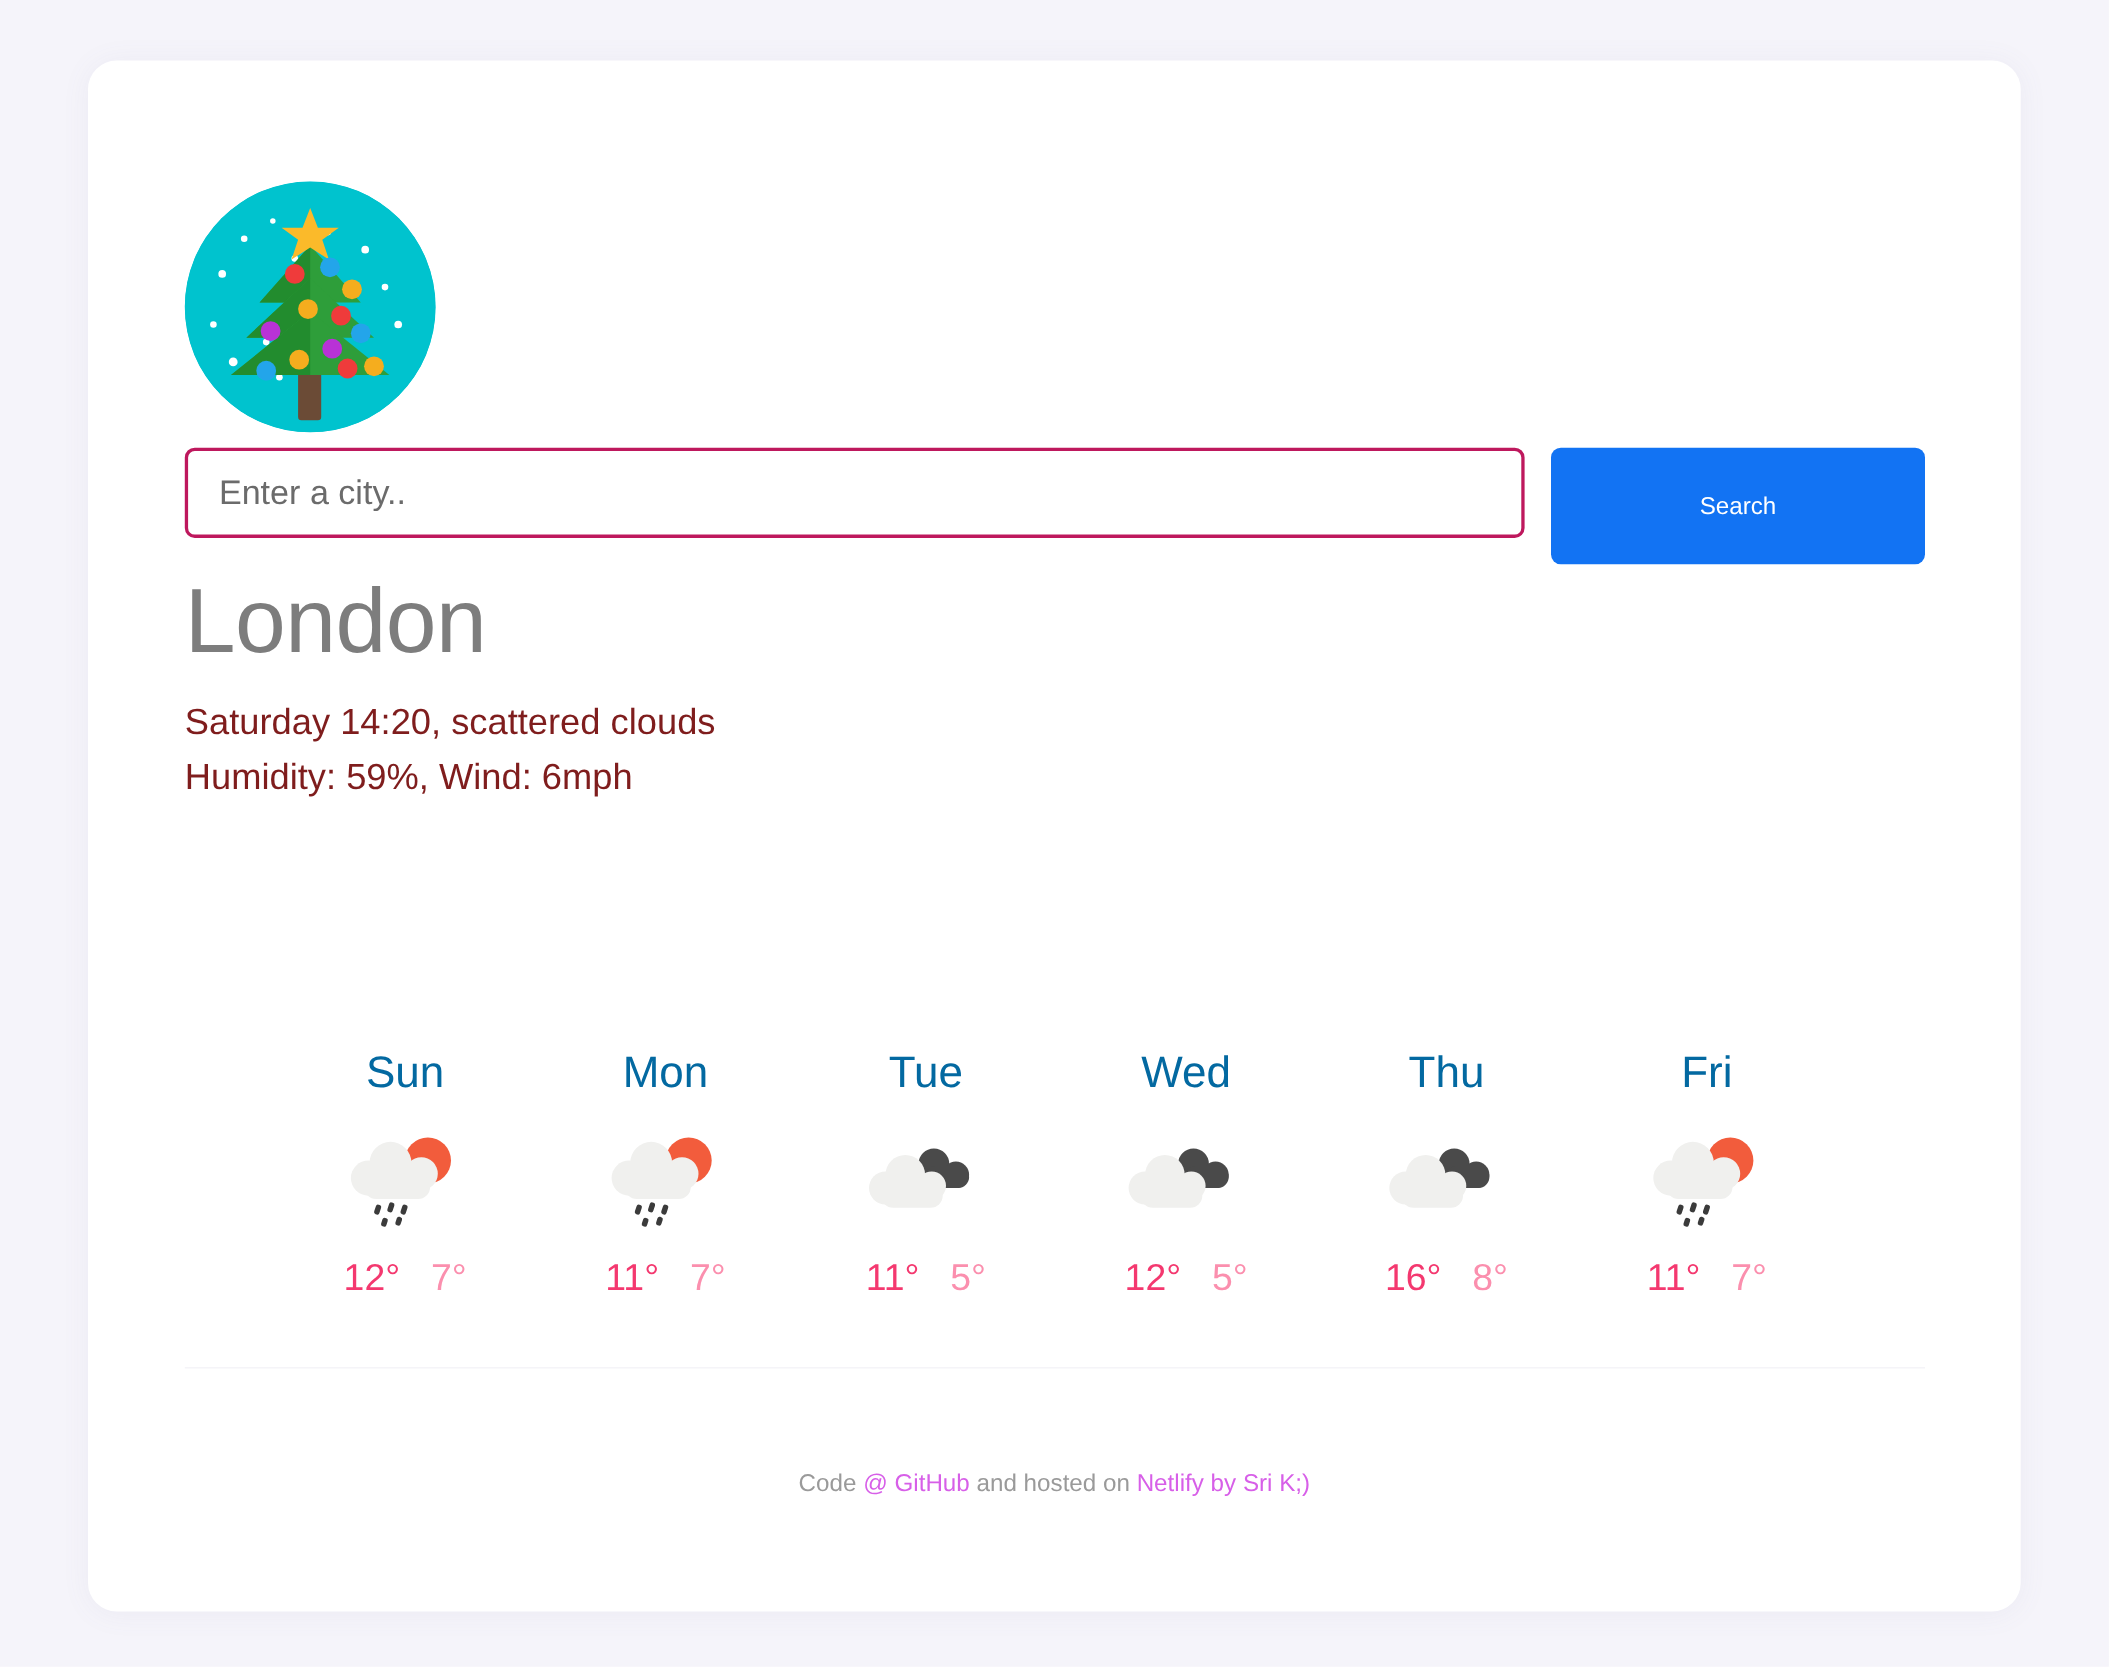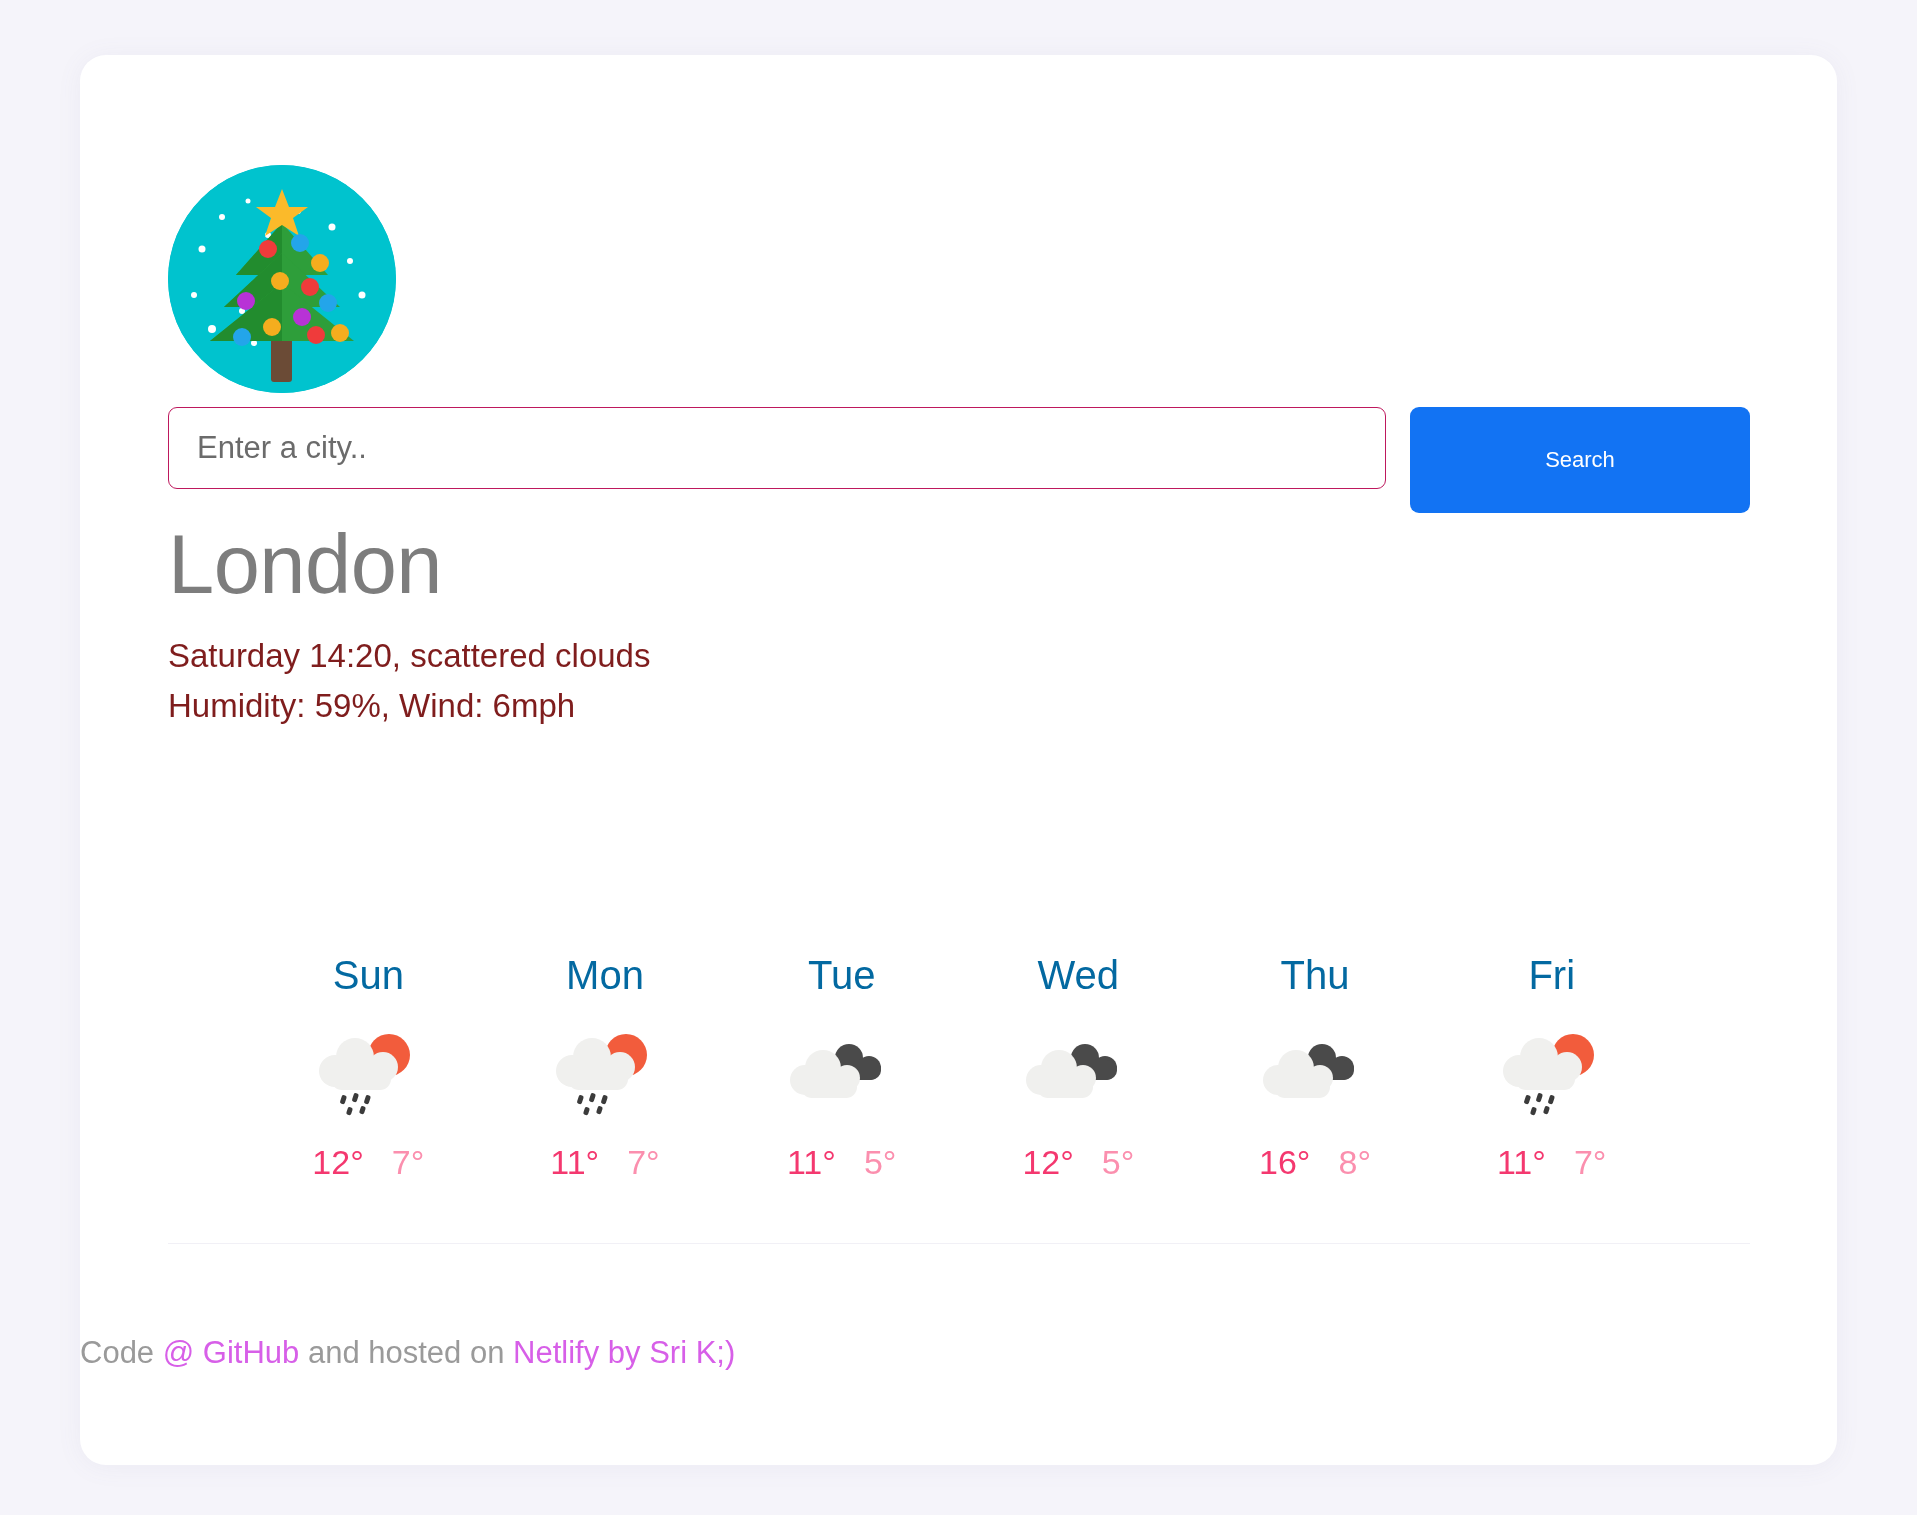--- a/index.html
+++ b/index.html
@@ -42,21 +42,21 @@
     left: 88px;
     top: 352px;
     width: 1582px;
     height: 82px;
     display: flex;
     gap: 24px;
   }
   .search-input {
     flex: 1 1 auto;
     height: 82px;
-    border: 1px solid #be185d;
+    border: 3px solid #be185d;
     border-radius: 9px;
     padding: 0 28px;
     font-size: 31px;
     font-family: "Liberation Sans", sans-serif;
     color: #444;
     background: #fff;
     outline: none;
   }
   .search-input::placeholder { color: #6b6b6b; opacity: 1; }
   .search-button {
@@ -163,22 +163,22 @@
     top: 1188px;
     width: 1582px;
     height: 1px;
     background: #f1f0f6;
   }
   .footer {
     position: absolute;
     left: 0;
     top: 1280px;
     width: 1757px;
-    text-align: left;
-    font-size: 31px;
+    text-align: center;
+    font-size: 22px;
     color: #9a9a9a;
   }
   .footer a {
     color: #d75fe8;
     text-decoration: none;
   }
 </style>
 </head>
 <body>
 

